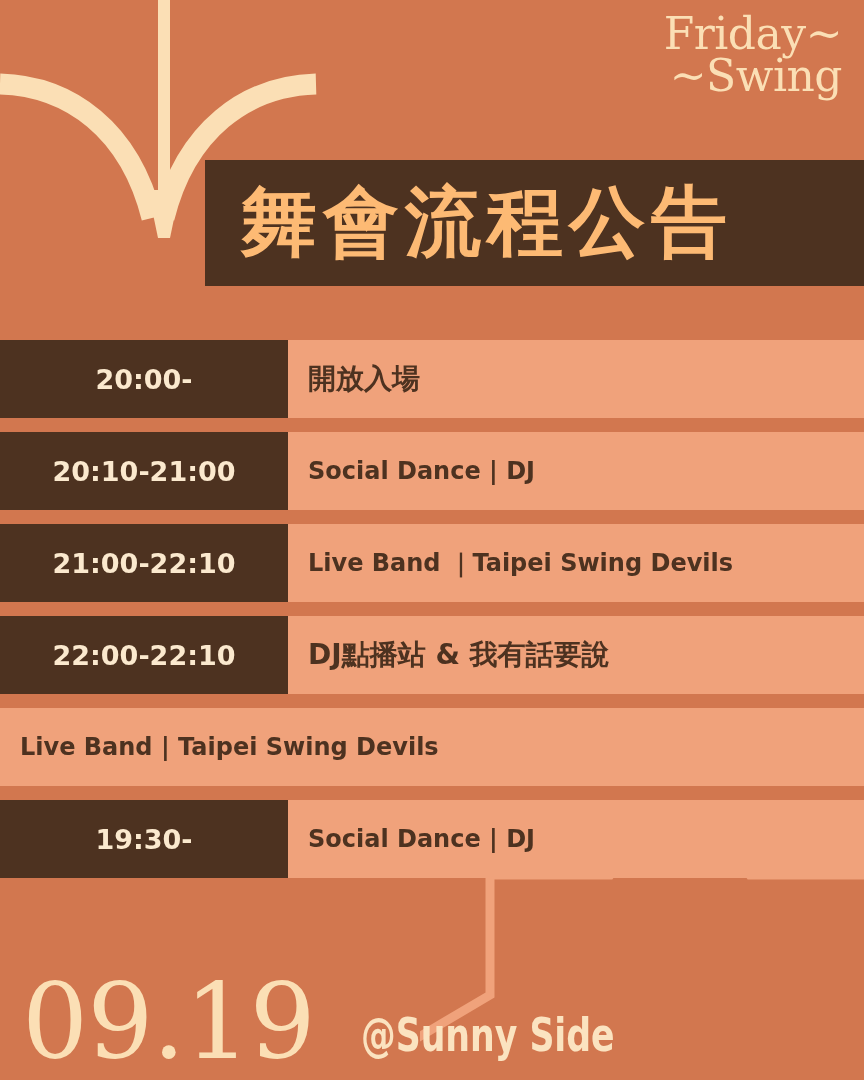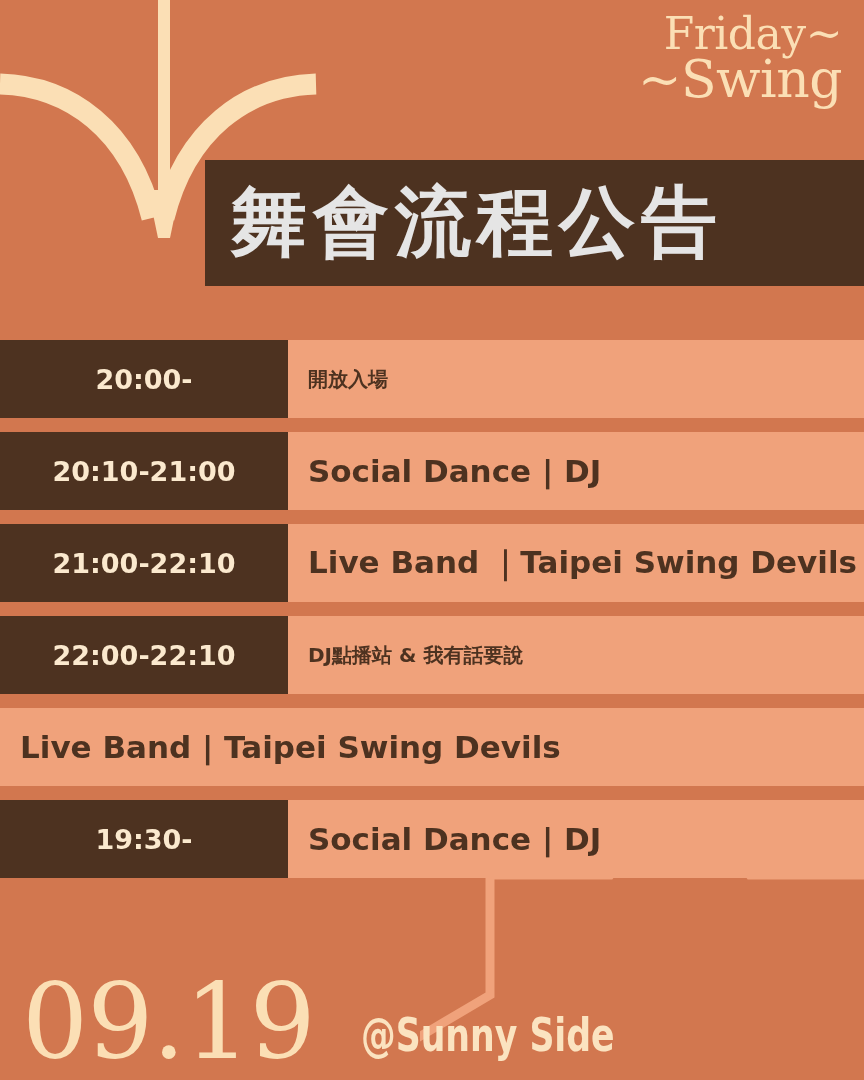--- a/index.html
+++ b/index.html
@@ -55,43 +55,43 @@
     color: #FBDFB5;
     line-height: 0.92;
     letter-spacing: -0.5px;
   }
   .brand-line1 {
     display: block;
     font-size: 44px;
   }
   .brand-line2 {
     display: block;
-    font-size: 52px;
+    font-size: 44px;
     margin-top: 2px;
   }
 
   
   .title-banner {
     position: absolute;
     left: 205px;
     top: 160px;
     width: 659px;
     height: 126px;
     background: #4D3220;
     z-index: 3;
     display: flex;
     align-items: center;
   }
   .title-text {
-    color: #e5e5e5;
+    color: #fdba74;
     font-family: "DejaVu Sans", "Liberation Sans", sans-serif;
     font-weight: 700;
     font-size: 76px;
     letter-spacing: 6px;
-    margin-left: 26px;
+    margin-left: 36px;
     white-space: nowrap;
   }
 
   
   .schedule {
     position: absolute;
     left: 0;
     top: 340px;
     width: 864px;
     z-index: 2;
@@ -121,26 +121,26 @@
   .row-desc {
     flex: 1 1 auto;
     background: #F0A27B;
     display: flex;
     align-items: center;
   }
   .row-desc span {
     color: #4D3220;
     font-family: "DejaVu Sans", "Liberation Sans", sans-serif;
     font-weight: 700;
-    font-size: 31px;
+    font-size: 24px;
     margin-left: 20px;
     white-space: nowrap;
   }
   .row-desc.cjk span {
-    font-size: 20px;
+    font-size: 28px;
   }
 
   
   .footer {
     position: absolute;
     left: 0;
     bottom: 0;
     width: 864px;
     height: 140px;
     z-index: 3;

